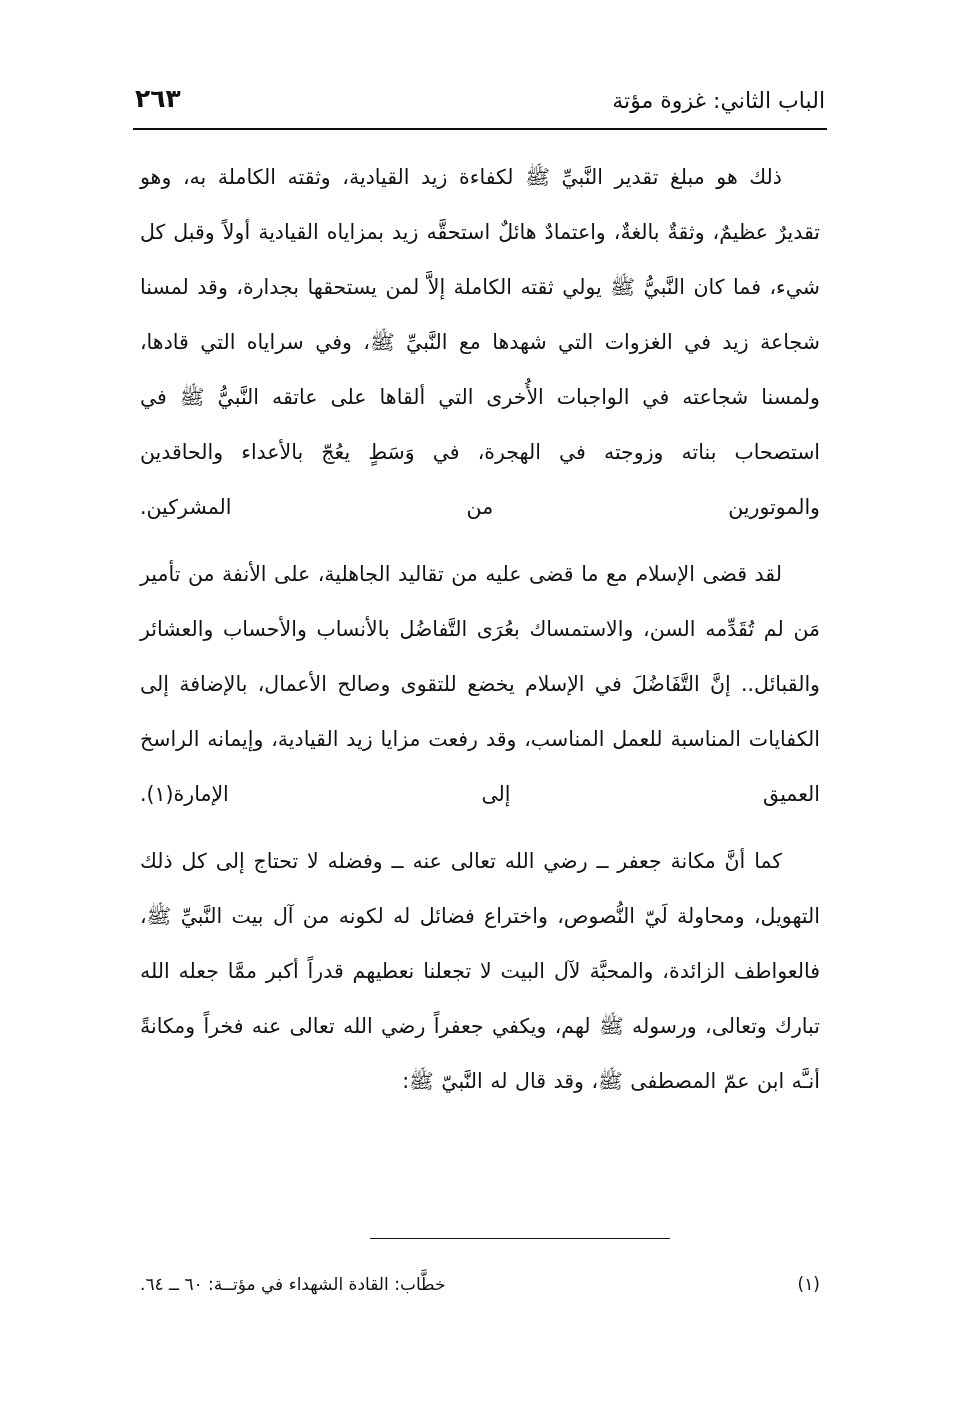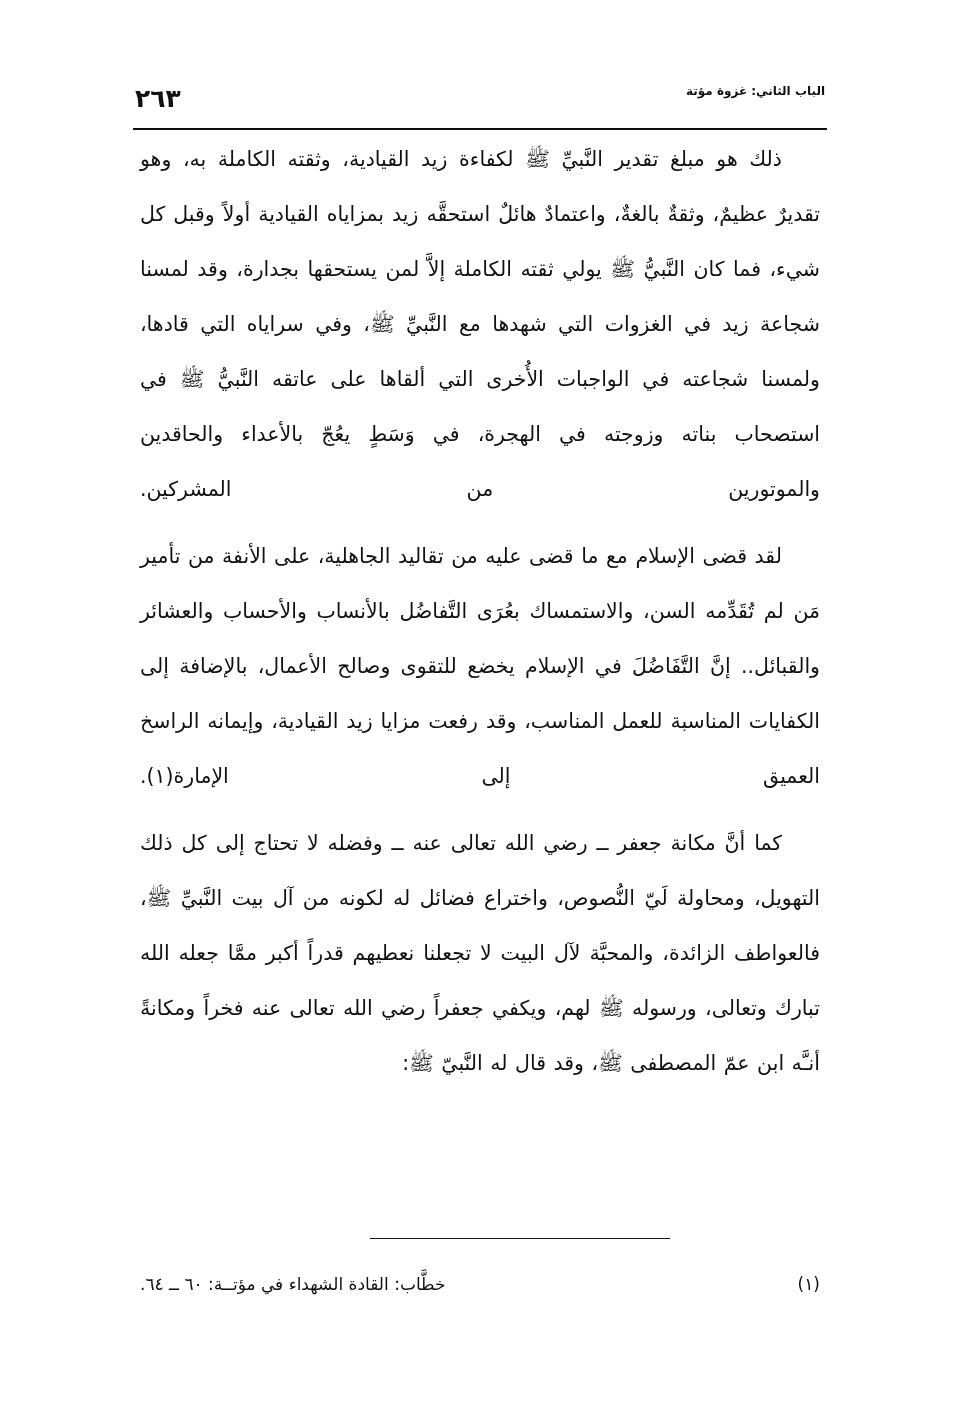--- a/index.html
+++ b/index.html
@@ -21,46 +21,46 @@
     padding: 0;
   }
   
   .header {
     position: absolute;
     top: 84px;
     right: 135px;
     left: 135px;
     display: flex;
     flex-direction: row-reverse;
-    align-items: flex-start;
+    align-items: flex-end;
     justify-content: space-between;
   }
   .page-number {
     font-size: 25px;
     font-weight: 700;
     letter-spacing: 1px;
     direction: rtl;
   }
   .header-title {
-    font-size: 12px;
-    font-weight: 700;
+    font-size: 22px;
+    font-weight: 400;
     direction: rtl;
     margin-left: 78px;
   }
   .header-rule {
     position: absolute;
     top: 128px;
     right: 133px;
     left: 133px;
     border-bottom: 2.2px solid #0d0d0d;
   }
   
   .body {
     position: absolute;
-    top: 132px;
+    top: 150px;
     right: 140px;
     left: 140px;
     direction: rtl;
     text-align: justify;
     text-align-last: justify;
   }
   p.para {
     margin: 0 0 12px 0;
     font-size: 20.5px;
     line-height: 55px;

